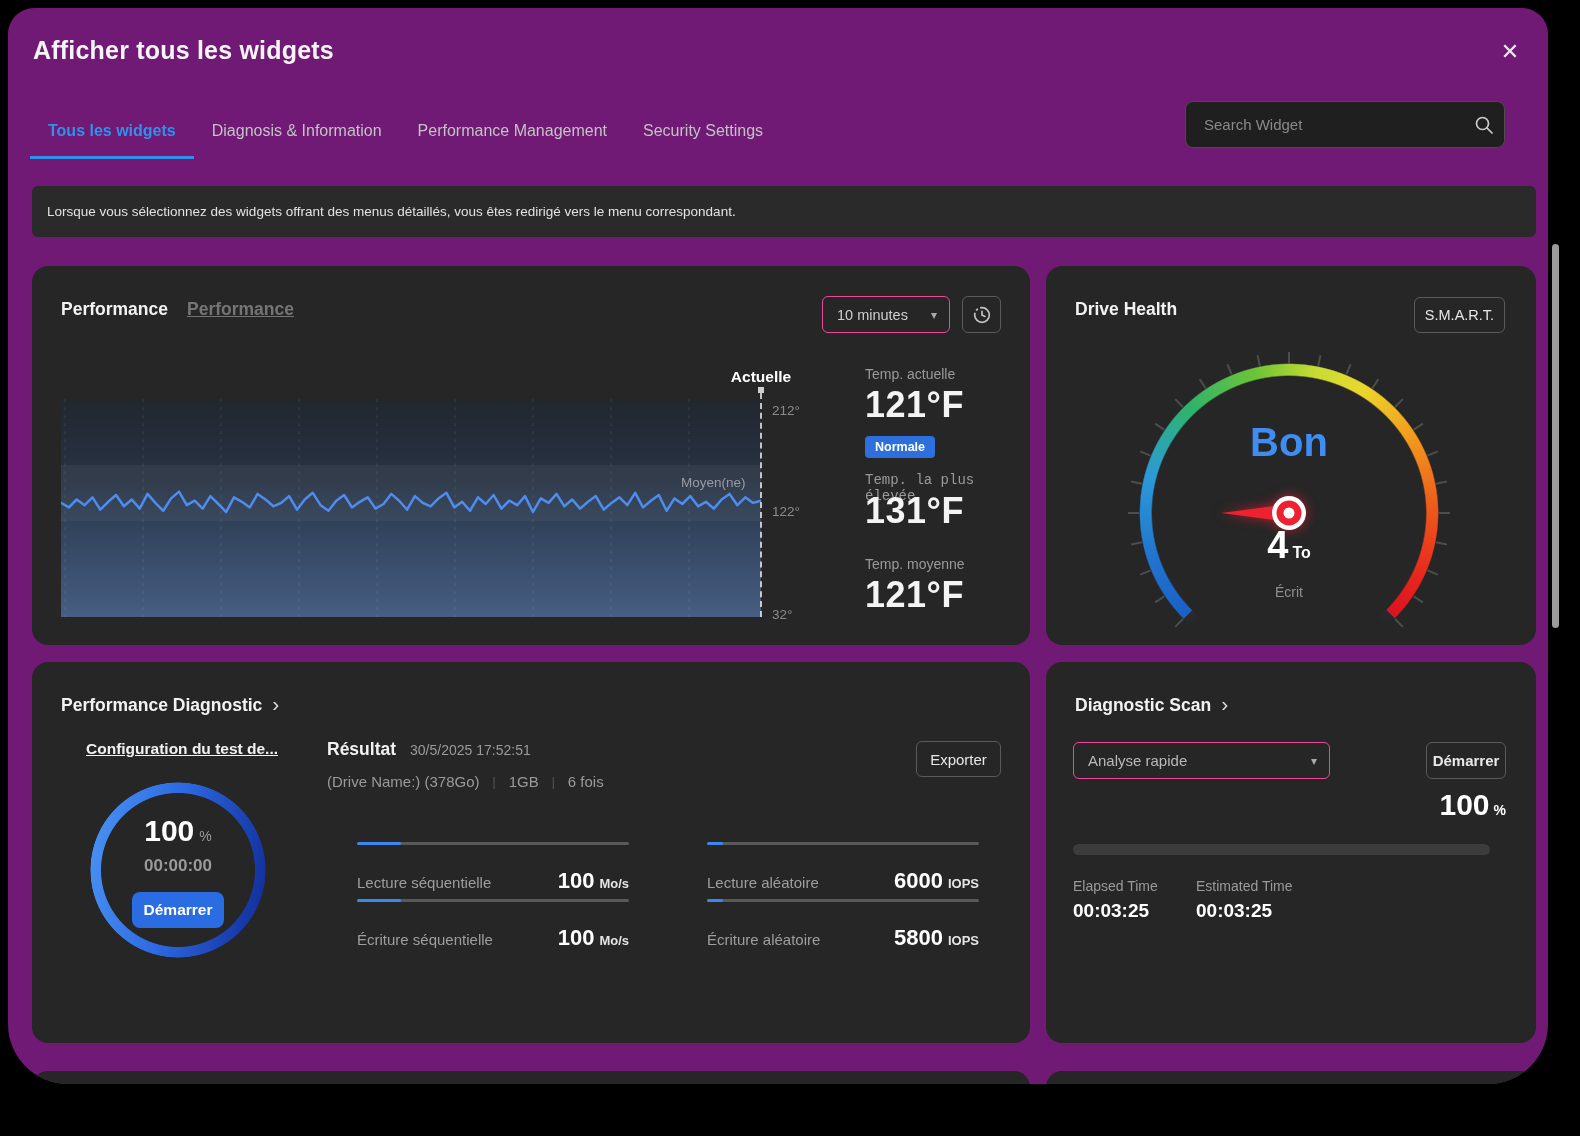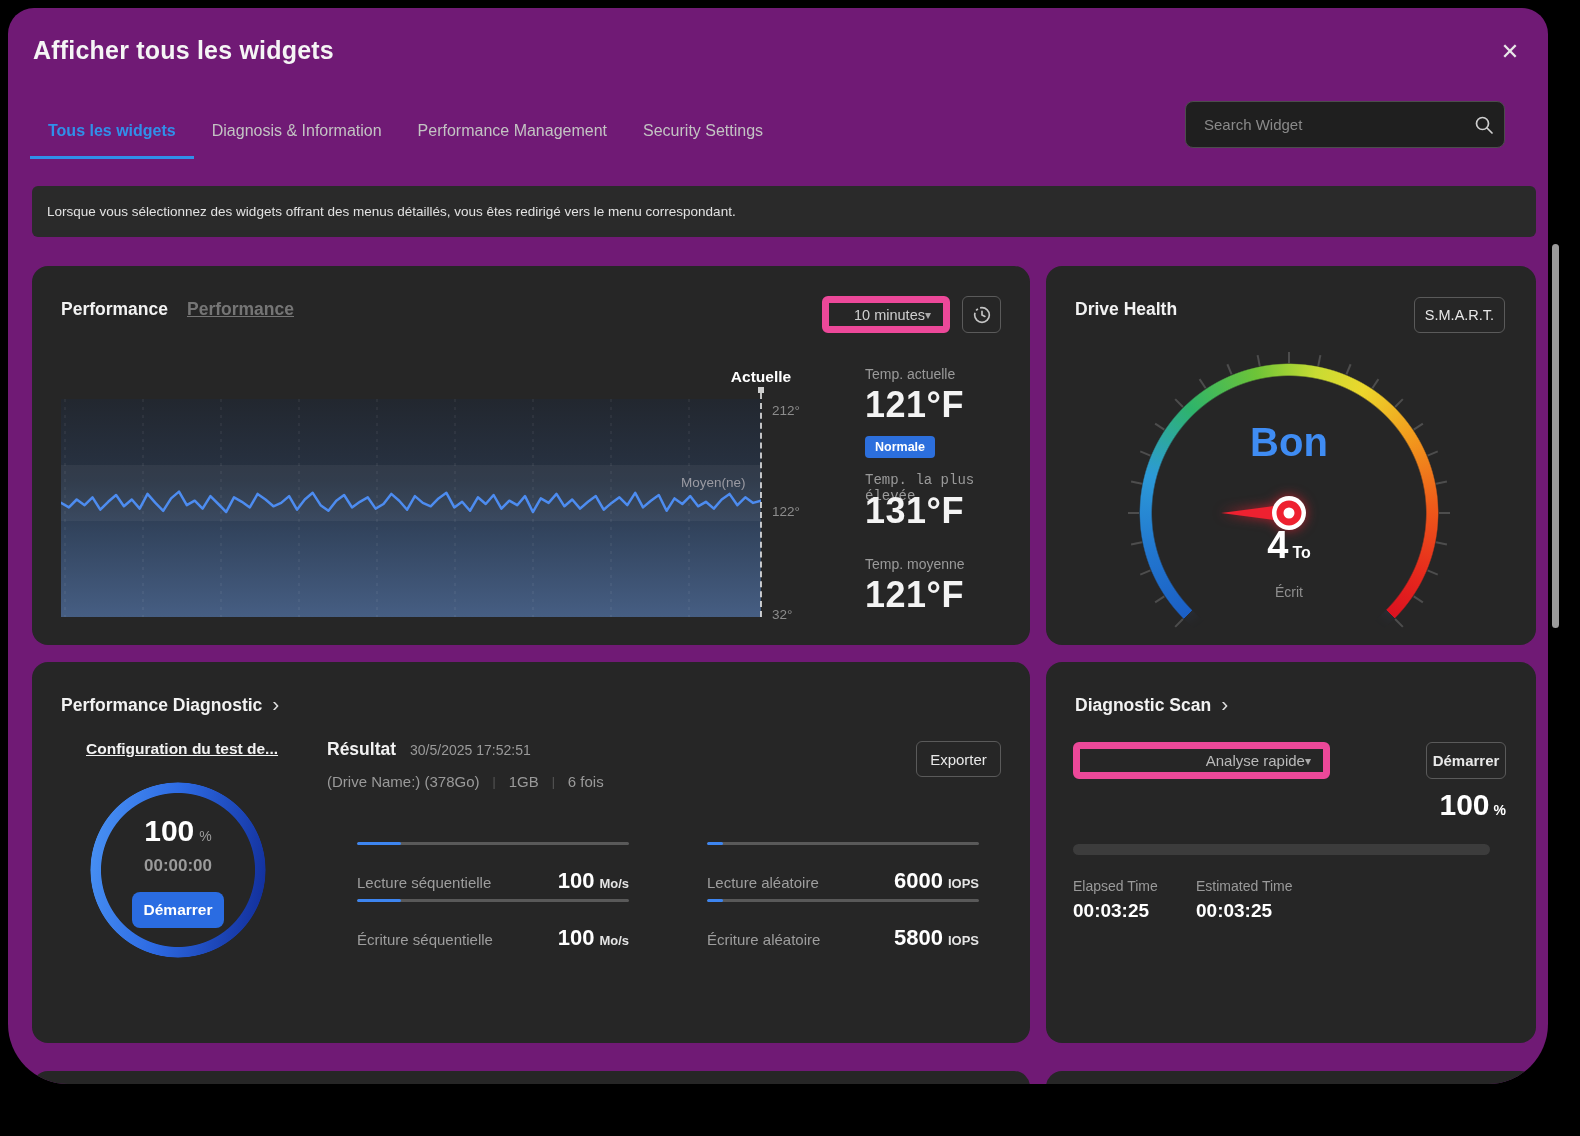--- a/index.html
+++ b/index.html
@@ -24,21 +24,21 @@
   .search-ic{width:40px;display:flex;justify-content:center;cursor:pointer;}
   
   .banner{left:24px;top:178px;width:1504px;height:51px;background:#2a2a2a;border-radius:6px;
           display:flex;align-items:center;padding-left:15px;color:#e2e2e2;font-size:13.5px;}
   
   .card{position:absolute;background:#262626;border-radius:16px;}
   .card-title{font-size:17.5px;font-weight:bold;color:#f2f2f2;}
   .chev{color:#e0e0e0;font-weight:normal;font-size:21px;line-height:14px;margin-left:10px;}
   .ghost-btn{border:1px solid #5a5a5a;border-radius:6px;background:transparent;color:#e8e8e8;
              display:flex;align-items:center;justify-content:center;cursor:pointer;font-family:inherit;}
-  .select{border:7px solid #ec4899;border-radius:6px;display:flex;align-items:center;cursor:pointer;text-align:right;}
+  .select{border:1px solid #ec4899;border-radius:6px;display:flex;align-items:center;cursor:pointer;}
   .select .lbl{flex:1;padding-left:14px;font-size:14.5px;color:#cfcfcf;}
   .select .caret{padding-right:12px;color:#a9a9a9;font-size:12px;}
   
   .chart{left:29px;top:133px;width:700px;height:218px;
          background:linear-gradient(180deg,#22272f 0%,#283344 38%,#33455f 62%,#465e83 100%);}
   .marker-line{left:728px;top:127px;height:224px;border-left:2px dashed rgba(235,235,235,.8);}
   .marker-dot{left:726px;top:121px;width:6px;height:6px;background:#cfcfcf;}
   .marker-label{left:729px;top:102px;transform:translateX(-50%);color:#fff;font-size:15.5px;font-weight:bold;}
   .axis-lab{left:740px;color:#8c8c8c;font-size:13.5px;}
   .series-lab{left:620px;top:76px;color:#9a9aa2;font-size:13.5px;z-index:3;}

